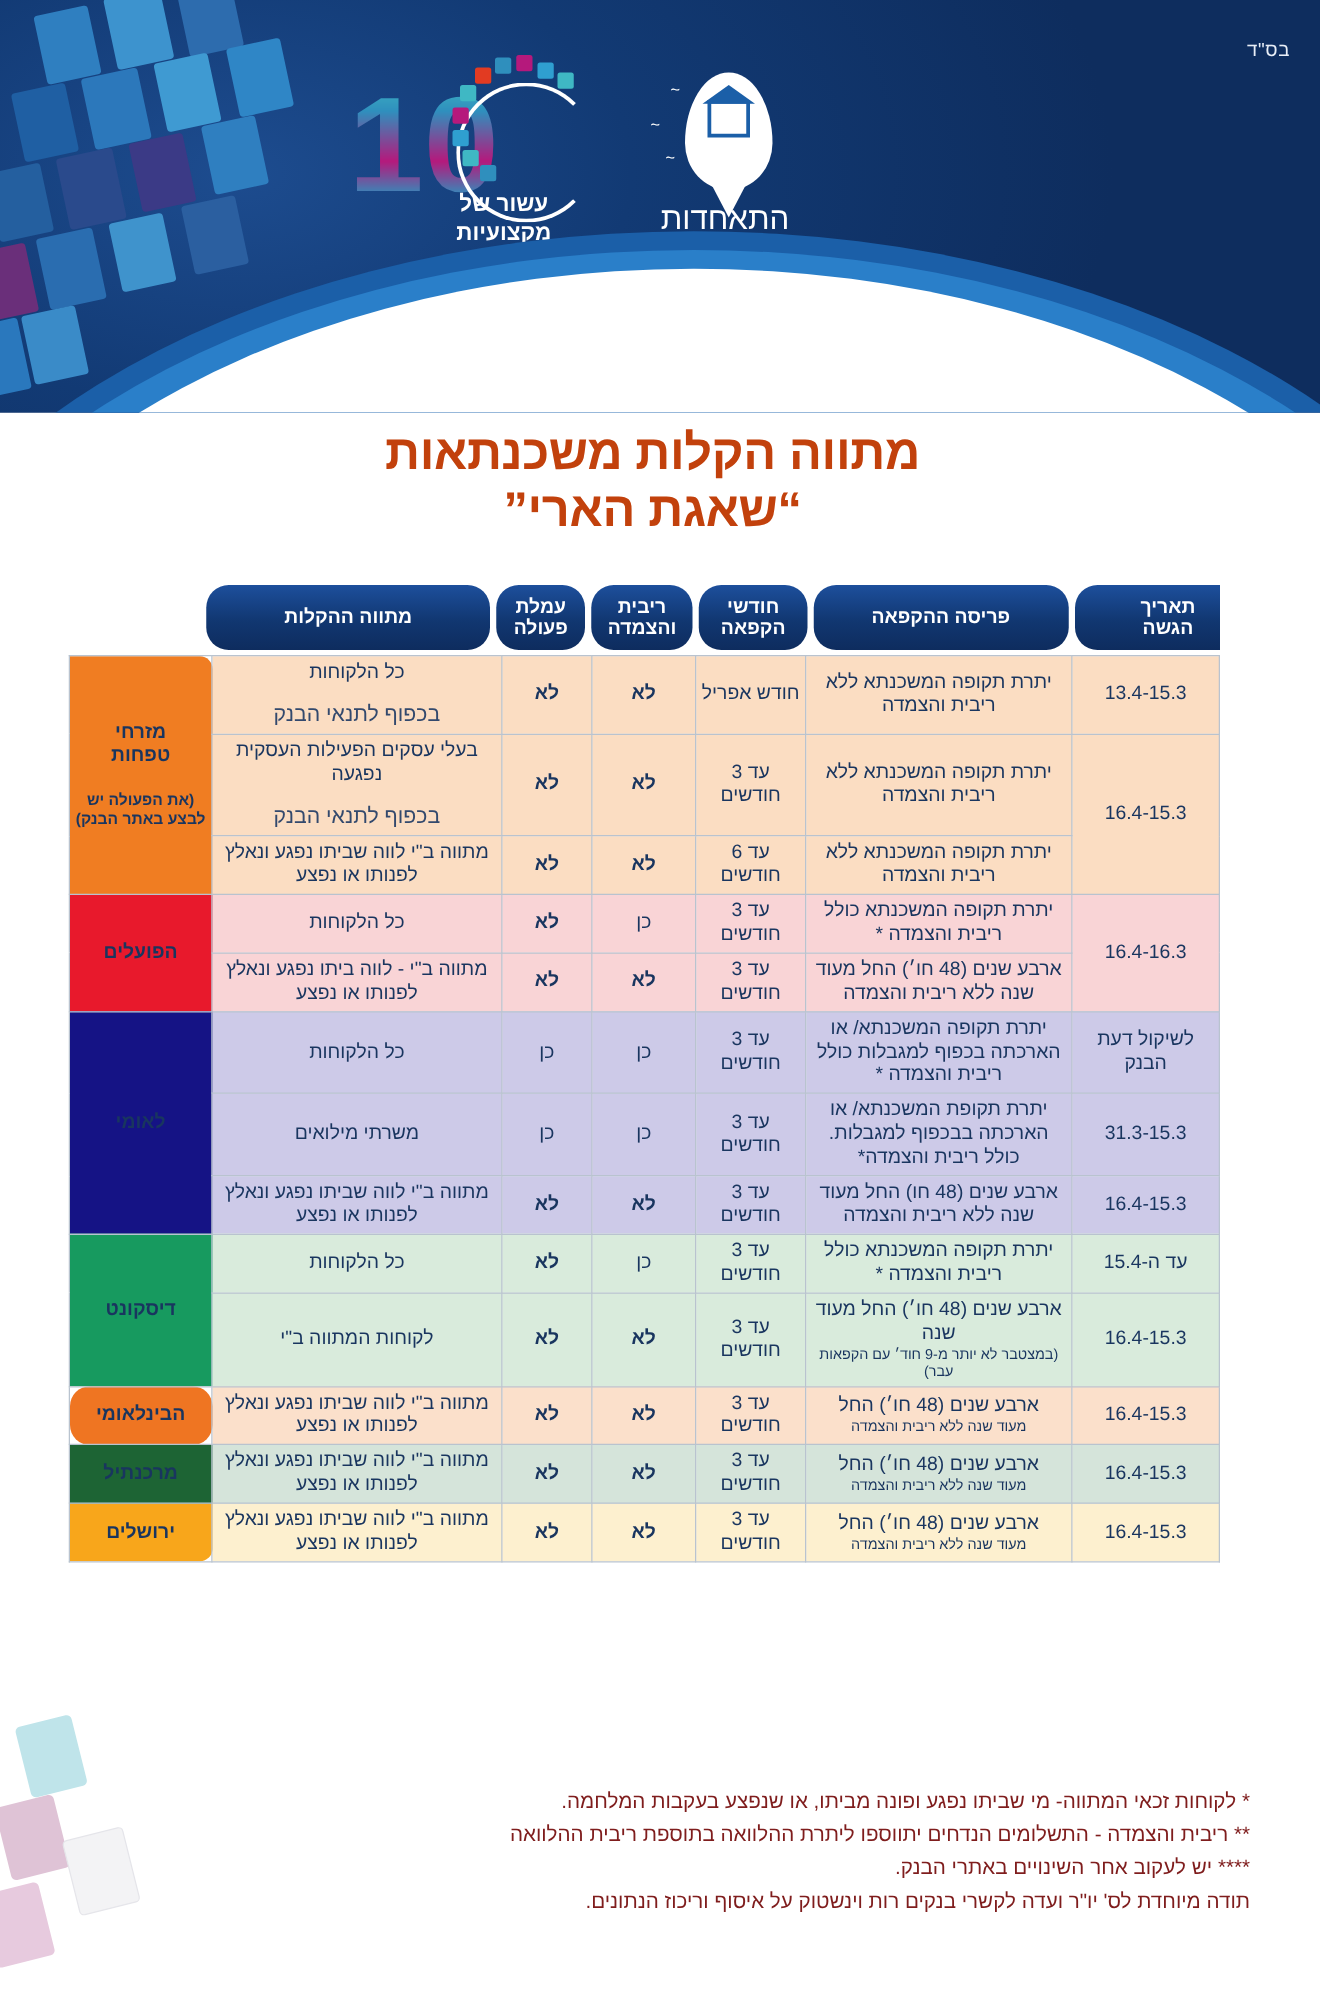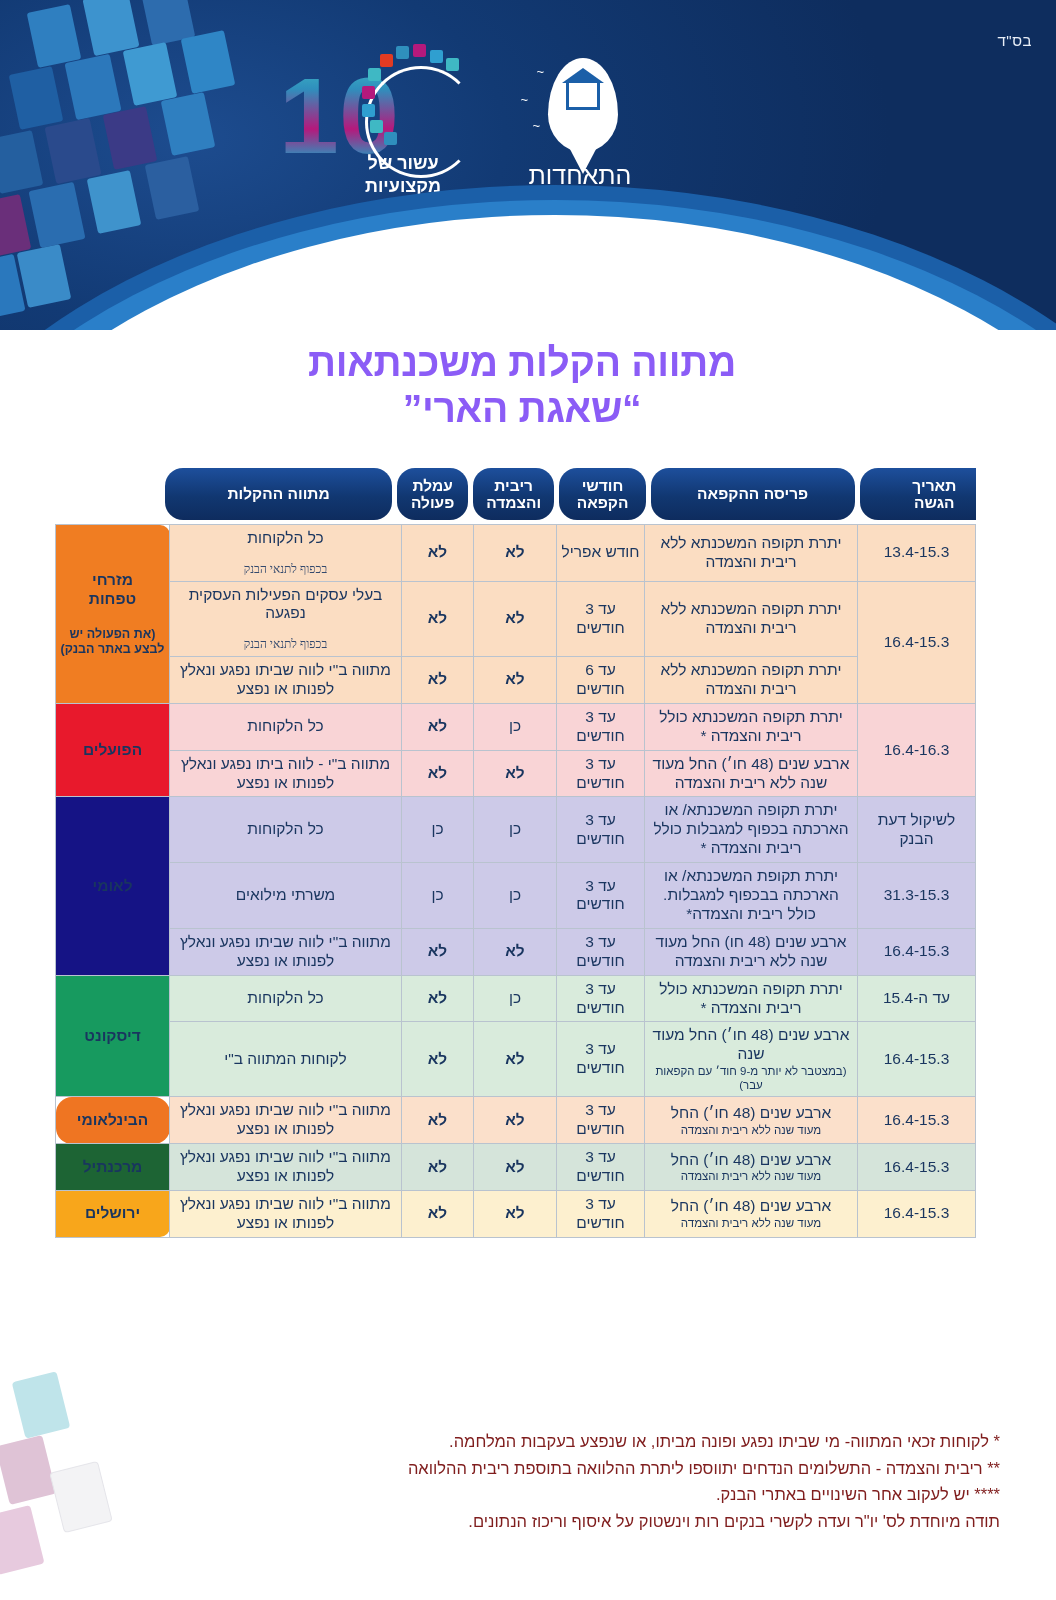--- a/index.html
+++ b/index.html
@@ -89,21 +89,21 @@
   .pin .cap{
     position:absolute; right:-2px; top:112px; width:196px; text-align:center;
     color:#fff; line-height:1.25;
   }
   .pin .cap .l1{ font-size:25px; }
   .pin .cap .l2{ font-size:25px; font-weight:bold; }
 
   
   .title{
     position:absolute; left:0; top:340px; width:1044px;
-    text-align:center; color:#8b5cf6; font-weight:bold;
+    text-align:center; color:#c2410c; font-weight:bold;
     font-size:39px; line-height:1.18; letter-spacing:-.3px;
   }
 
   
   .table-wrap{ position:absolute; left:56px; top:468px; width:920px; }
 
   .hdr{ display:flex; gap:5px; height:52px; }
   .hdr .cell{
     background:linear-gradient(180deg,#1d4f9c 0%, #113771 55%, #0e2c5e 100%);
     color:#fff; font-weight:bold; font-size:15.5px; line-height:1.12;
@@ -132,21 +132,21 @@
   col.spread{ width:213px; }
   col.months{ width:88px; }
   col.interest{ width:83px; }
   col.fee{ width:72px; }
   col.scope{ width:232px; }
   col.bank{ width:114px; }
 
   td.yes{ color:#1f1ce0; font-weight:normal; font-size:17px; }
   td.no{ color:#ef1515; font-weight:bold; font-size:17px; }
   td.scope{ font-size:15.5px; }
-  td.scope .sub{ display:block; font-size:12px; color:#33496d; margin-top:14px;font-family:Liberation Serif, serif; }
+  td.scope .sub{ display:block; font-size:17px; color:#33496d; margin-top:14px; }
   td.spread .sub{ display:block; font-size:11.5px; }
   td.bank{
     color:#fff; font-weight:bold; font-size:19px; border:none;
   }
   td.bank .note{
     display:block; font-weight:bold; font-size:12.5px; line-height:1.2; margin-top:18px;
   }
 
   
   tr.s-mizrachi td{ background:#fbddc2; }

